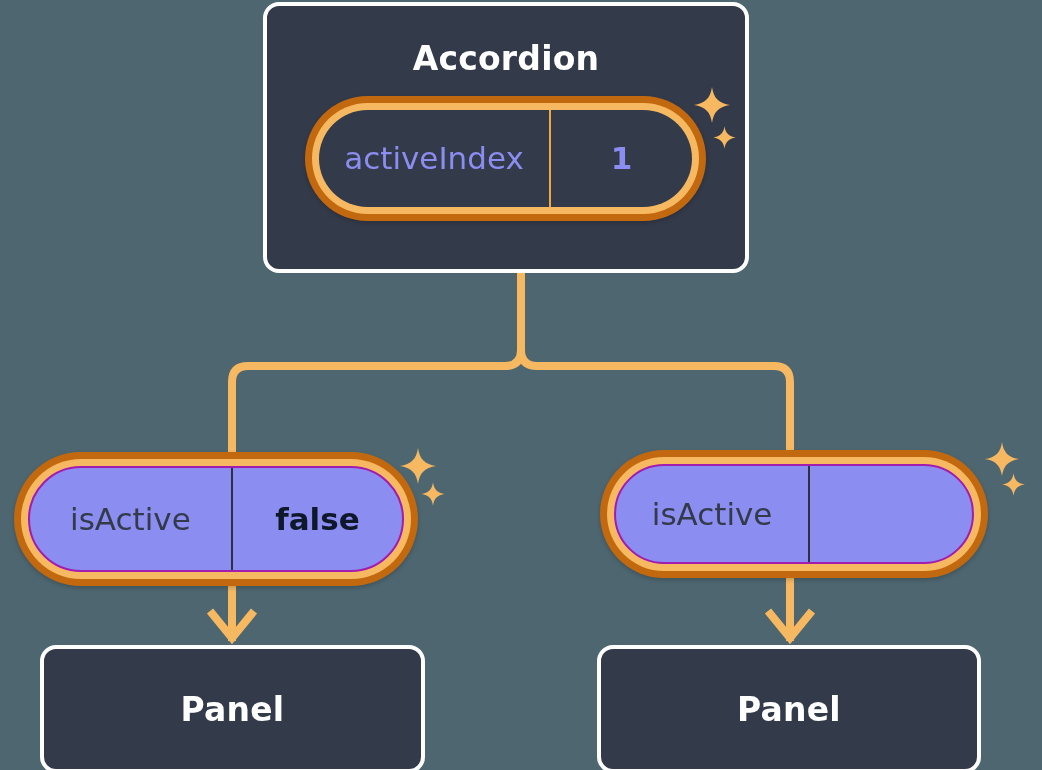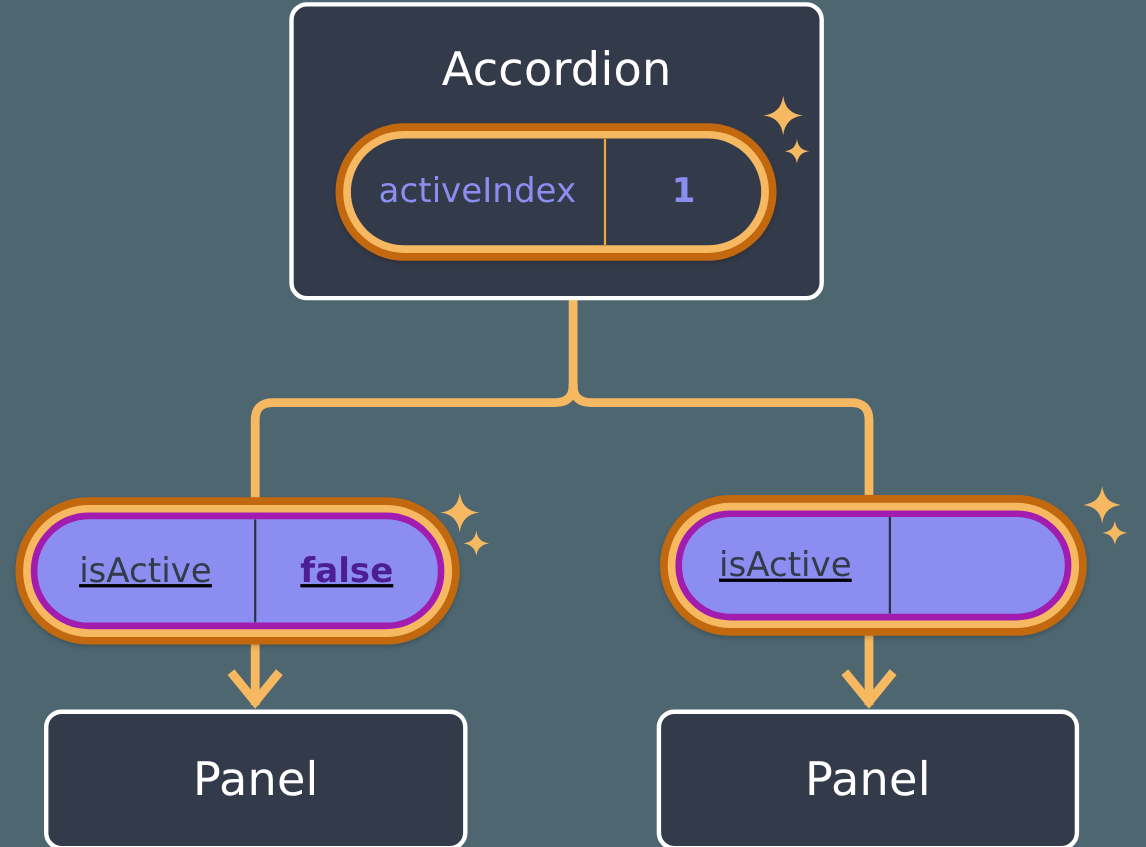--- a/index.html
+++ b/index.html
@@ -33,22 +33,22 @@
     background: #333a49;
     border: 4px solid #ffffff;
     border-radius: 16px;
     box-sizing: border-box;
     display: flex;
     flex-direction: column;
     align-items: center;
   }
   .card-title {
     color: #ffffff;
-    font-size: 42px;
-    font-weight: 400;
+    font-size: 33px;
+    font-weight: 700;
     letter-spacing: 0.2px;
     line-height: 1;
   }
 
   #accordion-card {
     left: 263px;
     top: 2px;
     width: 486px;
     height: 271px;
     padding-top: 36px;
@@ -117,40 +117,39 @@
   .pill-dark .pill-val {
     flex: 1;
     color: #8b8df0;
     font-size: 31px;
     font-weight: 700;
   }
 
   
   .pill-purple .pill-core {
     background: #8b8df0;
-    border: 6px solid #a21caf;
-    text-decoration: underline;
+    border: 2px solid #a21caf;
   }
   .pill-purple .pill-key {
     flex: 0 0 54%;
     color: #333a49;
     font-size: 31px;
     font-weight: 400;
     border-right: 2px solid #2c3140;
   }
   .pill-purple .pill-val {
     flex: 1;
-    color: #4c1d95;
+    color: #0f172a;
     font-size: 31px;
     font-weight: 700;
   }
 
   #pill-activeindex {
     left: 305px;
-    top: 112px;
+    top: 96px;
     width: 401px;
     height: 125px;
   }
   #pill-isactive-left {
     left: 14px;
     top: 452px;
     width: 404px;
     height: 134px;
   }
   #pill-isactive-right {

